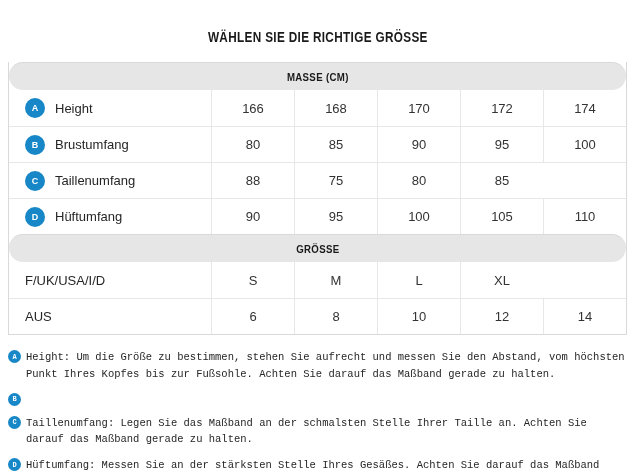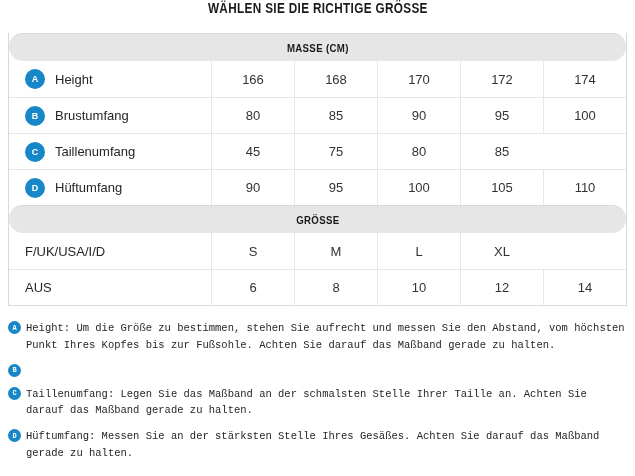--- a/index.html
+++ b/index.html
@@ -7,20 +7,21 @@
   body {
     width:635px; height:476px;
     font-family:"Liberation Sans", sans-serif;
     color:#262626;
     overflow:hidden;
   }
   .page { width:635px; height:476px; position:relative; }
 
   .title {
     text-align:center;
+    padding-top:29px;
     font-size:14px;
     font-weight:700;
     color:#1a1a1a;
   }
   .condensed {
     display:inline-block;
     transform:scaleX(0.84);
     transform-origin:center;
     letter-spacing:0.4px;
     white-space:nowrap;
@@ -126,21 +127,21 @@
       <div class="cell">90</div>
       <div class="cell">95</div>
       <div class="cell">100</div>
     </div>
 
     <div class="trow">
       <div class="cell label-cell">
         <span class="badge">C</span>
         <span>Taillenumfang</span>
       </div>
-      <div class="cell">45</div>
+      <div class="cell">88</div>
       <div class="cell">75</div>
       <div class="cell">80</div>
       <div class="cell">85</div>
     </div>
 
     <div class="trow">
       <div class="cell label-cell">
         <span class="badge">D</span>
         <span>Hüftumfang</span>
       </div>

